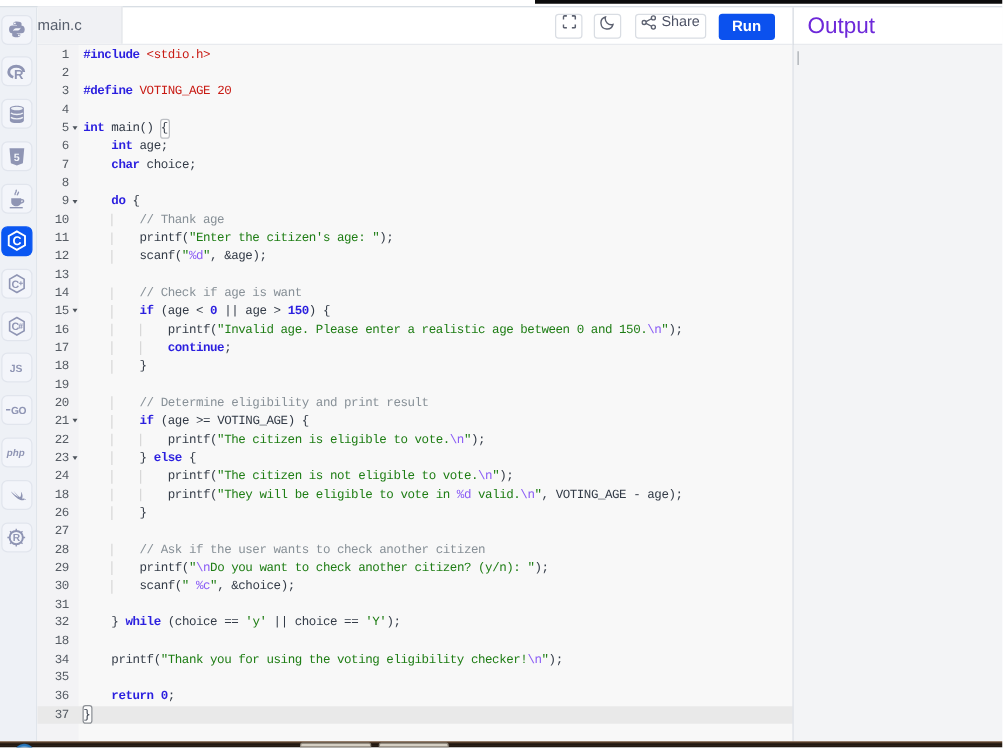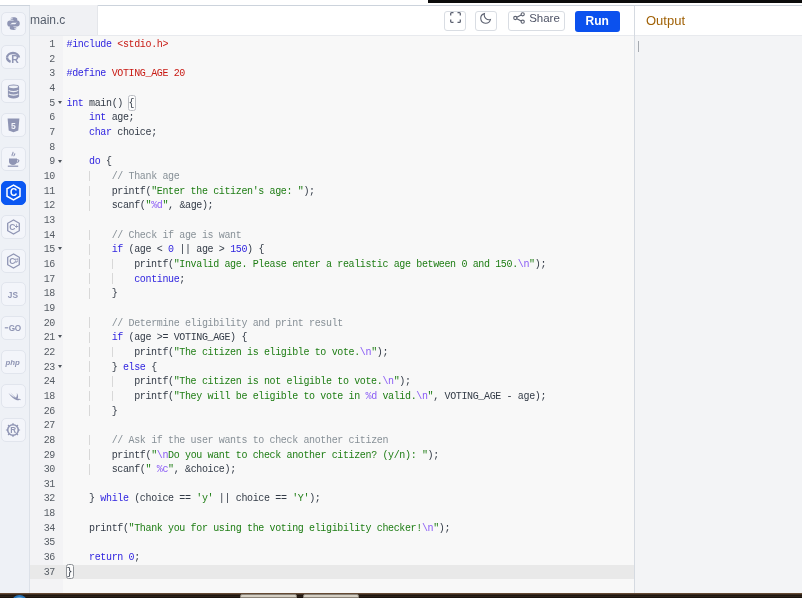--- a/index.html
+++ b/index.html
@@ -9,29 +9,29 @@
 #sidebar{border-right:1px solid #dce1e8}
 .ibox{position:absolute;left:1px;width:24.5px;height:24px;background:#f3f5fa;border:1px solid #e1e5ed;border-radius:5px;display:flex;align-items:center;justify-content:center}
 .ibox.active{background:#0a57f2;border-color:#0a57f2}
 #header{position:absolute;left:30px;top:6px;width:604px;height:30px;background:#fff;border-bottom:1px solid #e8eaee}
 #tab{position:absolute;left:0;top:-1px;width:68px;height:30px;background:#f0f1f4;border-right:1px solid #e4e6ea;color:#565e6c;font-size:12px;line-height:30px;text-align:left}
 .tbtn{position:absolute;top:5px;height:20px;background:#fff;border:1px solid #d9dde3;border-radius:3px;display:flex;justify-content:center;color:#5c6170}
 #btnfs{left:414px;width:22px}
 #btnmoon{left:445px;width:22px}
 #btnshare{left:478px;width:57px;font-size:11.5px;color:#4e5366;gap:4px}
 #btnrun{position:absolute;left:545px;top:4.5px;width:44.5px;height:21px;background:#0b51ee;border-radius:3px;color:#fff;font-size:12px;font-weight:bold;text-align:center;line-height:21px}
-#outhead{position:absolute;left:634px;top:6px;width:168px;height:30px;background:#fff;border-bottom:1px solid #e8eaee;color:#a16207;font-size:13px;line-height:29px;padding-left:12px}
+#outhead{position:absolute;left:634px;top:6px;width:168px;height:30px;background:#fff;border-bottom:1px solid #e8eaee;color:#6d28d9;font-size:18px;line-height:29px;padding-left:12px}
 #divider{position:absolute;left:633.5px;top:6px;width:1px;height:587px;background:#d5dae1}
 #editor{position:absolute;left:30px;top:36px;width:603.5px;height:557px;background:#f8f8f8}
 #gutterbg{position:absolute;left:0;top:0;width:33px;height:557px;background:#f3f3f5}
 #activeline{position:absolute;left:0;top:528.58px;width:603.5px;height:14.65px;background:#e9e9e9}
 .row{position:absolute;left:0;height:14.65px;line-height:14.65px;font-family:"Liberation Mono",monospace;font-size:10px;letter-spacing:-0.36px;white-space:pre;color:#333b47}
 .num{position:absolute;left:0;top:1.2px;width:25px;text-align:right;color:#565c64}
 .code{position:absolute;left:36.5px;top:1.2px}
-.k{color:#2b1fdf;font-weight:normal;font-style:normal}
+.k{color:#2b1fdf;font-weight:bold;font-style:normal}
 .r{color:#c81a13}
 .s{color:#1e7d14}
 .e{color:#8a5cf5}
 .c{color:#879097}
 b{font-weight:normal}
 .gl{position:absolute;top:2px;width:1px;height:10.5px;background:#d8d8d8}
 .fold{position:absolute;left:28.3px;top:5.3px;width:0;height:0;border-left:2.4px solid transparent;border-right:2.4px solid transparent;border-top:3.6px solid #4e545c}
 #bktbox{position:absolute;left:98.3px;top:59.12px;width:7.5px;height:15.6px;border:1px solid #bcbfc4;border-radius:2.5px;background:rgba(255,255,255,.55)}
 #curbox{position:absolute;left:36.2px;top:528.38px;width:8px;height:15px;border:1px solid #8d9196;border-radius:2.5px;background:#fbfbfb}
 #output{position:absolute;left:634.5px;top:36px;width:167.5px;height:557px;background:#f3f4f6}

